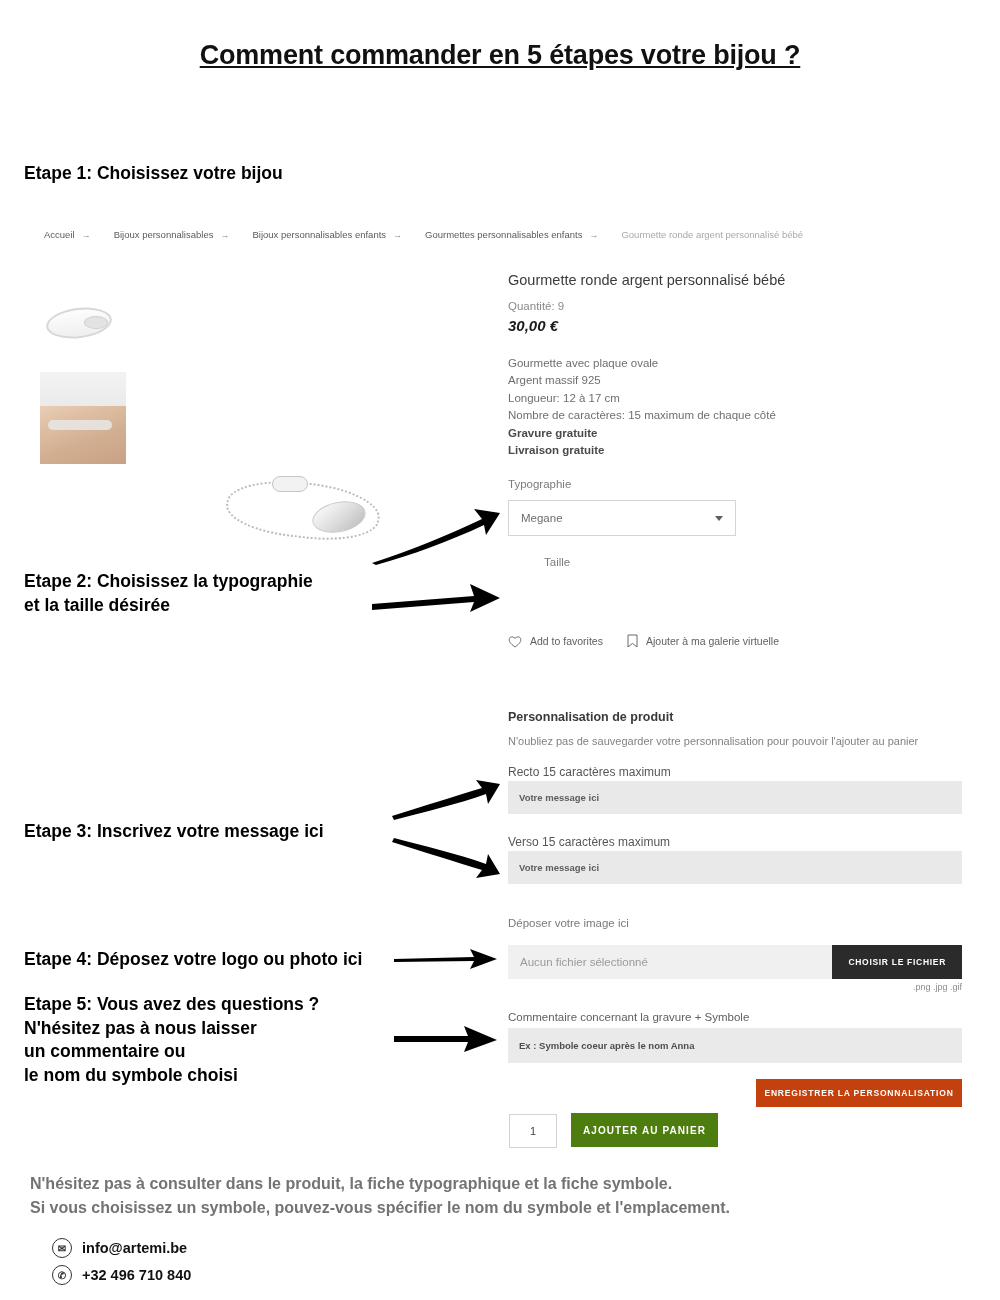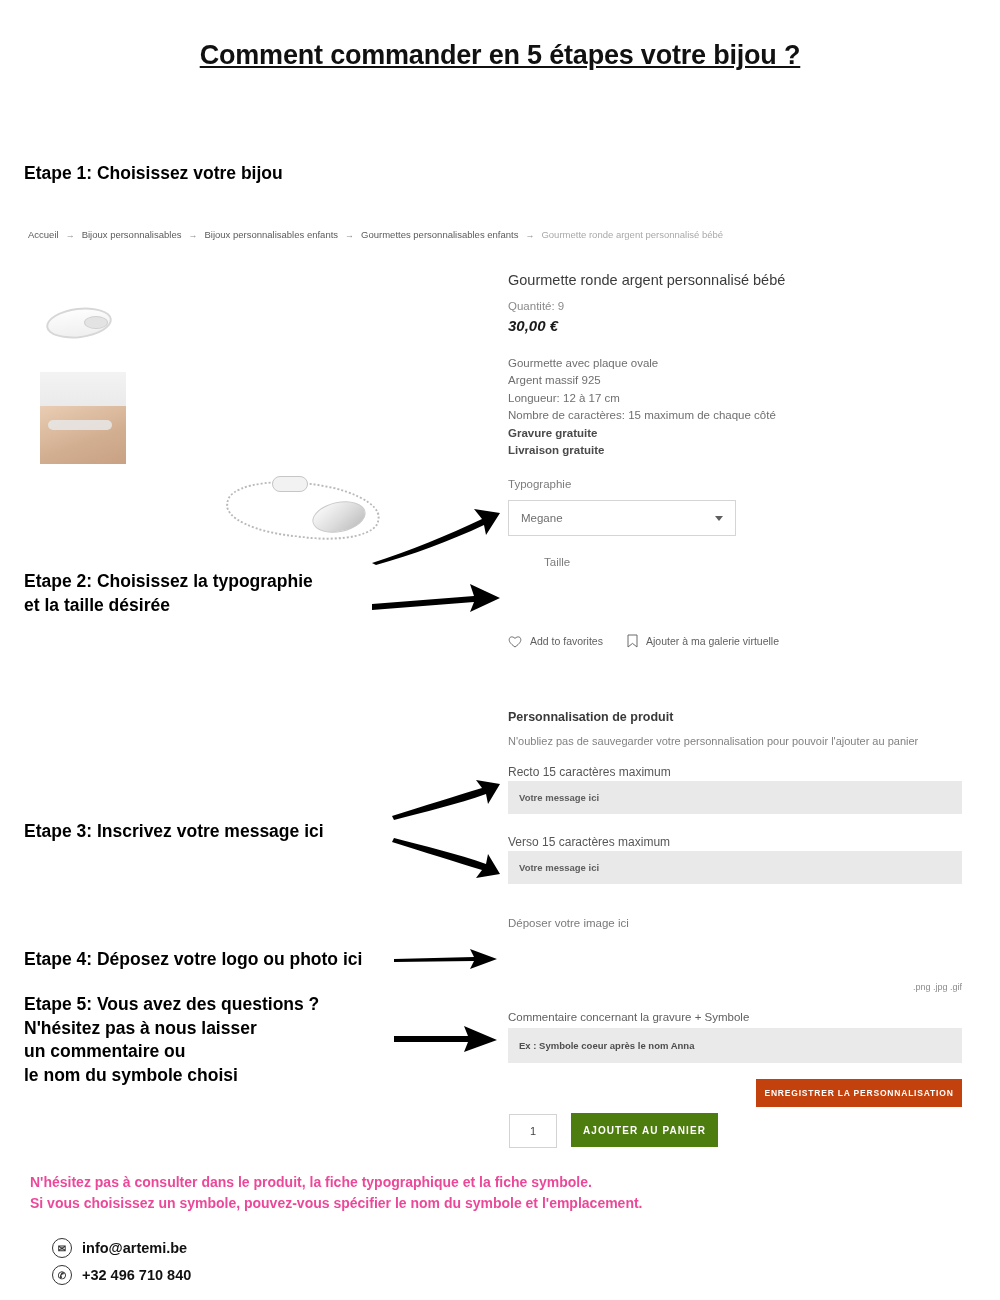--- a/index.html
+++ b/index.html
@@ -48,21 +48,21 @@
   .breadcrumb {
     position: absolute;
     top: 229px;
     left: 28px;
     font-size: 9.5px;
     color: #5b5b5b;
     display: flex;
     align-items: center;
     gap: 7px;
   }
-  .breadcrumb .crumb { white-space: nowrap; }
+  .breadcrumb .crumb { white-space: nowrap; margin-left: 16px; }
   .breadcrumb .sep { color: #8d8d8d; font-size: 9px; }
   .breadcrumb .crumb.current { color: #a9a9a9; }
 
   
   .thumb-1 {
     position: absolute;
     top: 300px;
     left: 40px;
     width: 84px;
     height: 46px;
@@ -290,24 +290,24 @@
     width: 147px; height: 34px;
     background: #4d7c0f; color: #fff;
     font-size: 10px; font-weight: bold; letter-spacing: 1.1px;
     display: flex; align-items: center; justify-content: center;
   }
 
   
   .footer-text {
     position: absolute;
     left: 30px; top: 1172px;
-    font-size: 14px;
+    font-size: 16px;
     font-weight: bold;
     line-height: 1.5;
-    color: #ec4899;
+    color: #737373;
   }
   .contact {
     position: absolute;
     left: 52px;
     display: flex; align-items: center; gap: 10px;
     font-size: 14.5px; font-weight: bold;
   }
   .circ-icon {
     width: 20px; height: 20px;
     border: 1.5px solid #333;
@@ -400,20 +400,24 @@
   <div class="msg-input" style="top:781px;">
     <span>Votre message ici</span>
   </div>
 
   <div class="msg-label" style="top:835px;">Verso 15 caractères maximum</div>
   <div class="msg-input" style="top:851px;">
     <span>Votre message ici</span>
   </div>
 
   <div class="file-label">Déposer votre image ici</div>
+  <div class="file-row">
+    <span class="fname">Aucun fichier sélectionné</span>
+    <span class="file-btn">CHOISIR LE FICHIER</span>
+  </div>
   <div class="file-hint">.png .jpg .gif</div>
 
   <div class="comment-label">Commentaire concernant la gravure + Symbole</div>
   <div class="comment-box">
     <span>Ex : Symbole coeur après le nom Anna</span>
   </div>
 
   <div class="save-btn">ENREGISTRER LA PERSONNALISATION</div>
   <div class="qty-input">1</div>
   <div class="cart-btn">AJOUTER AU PANIER</div>

